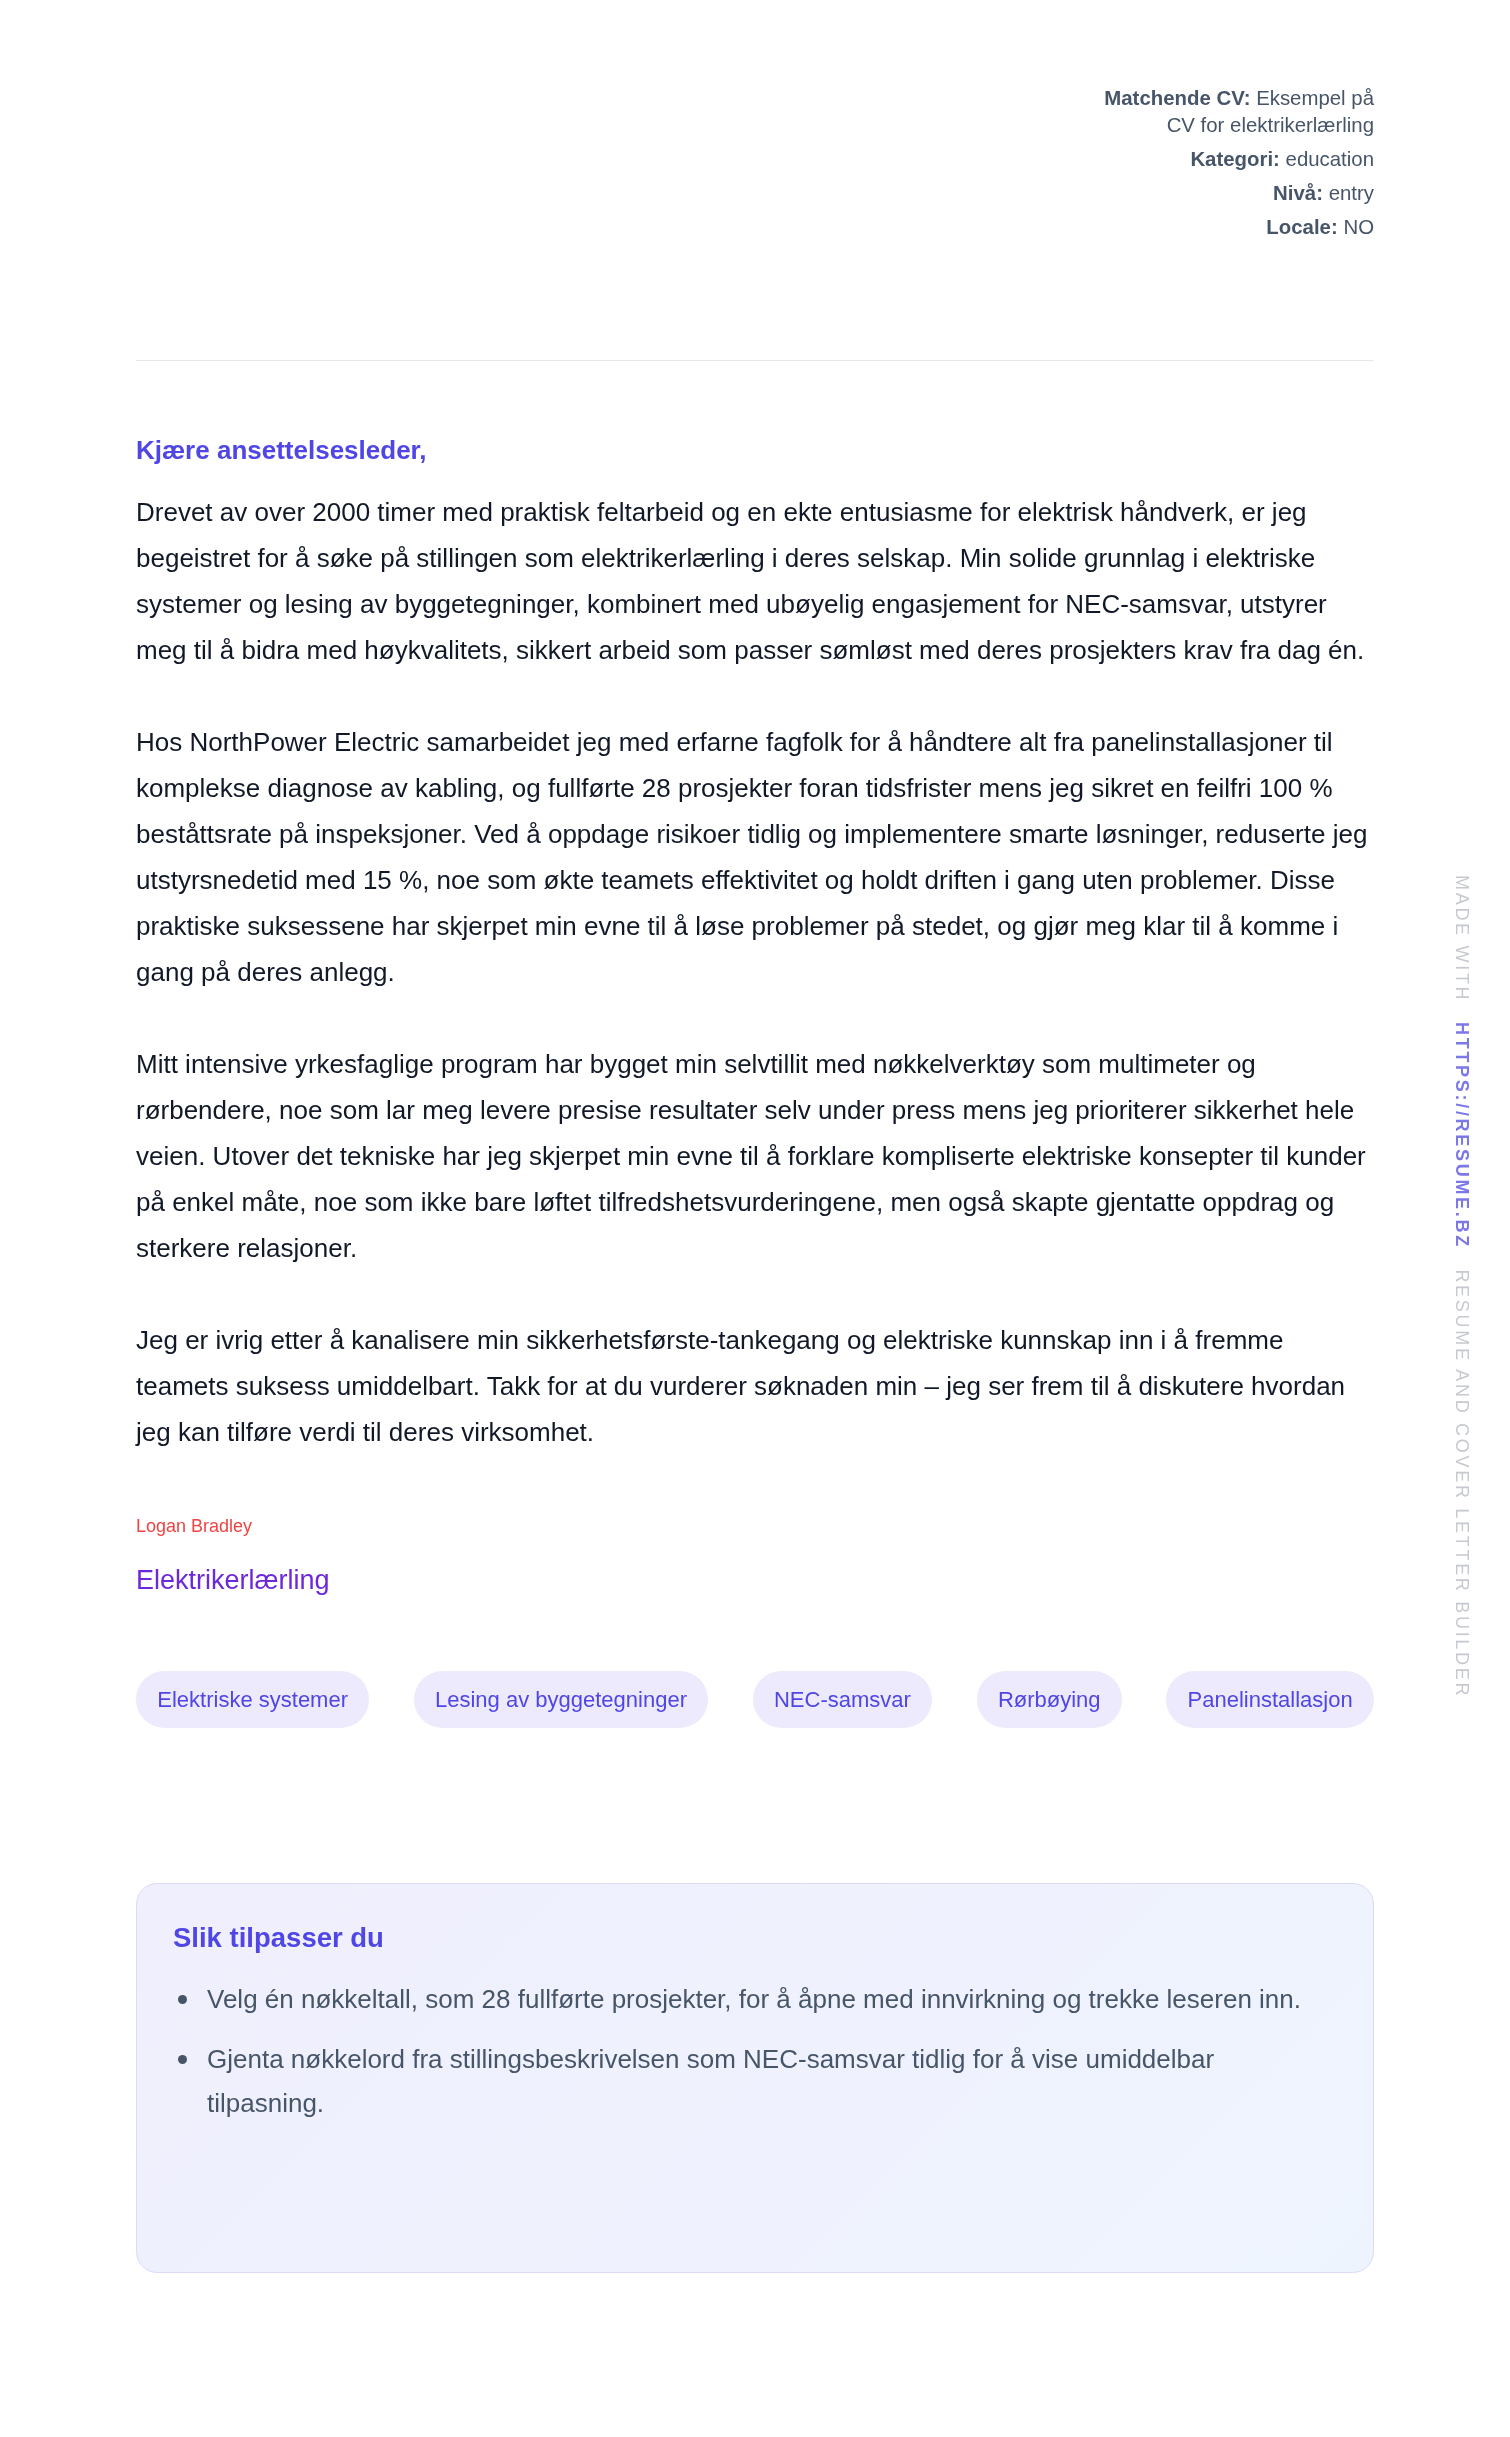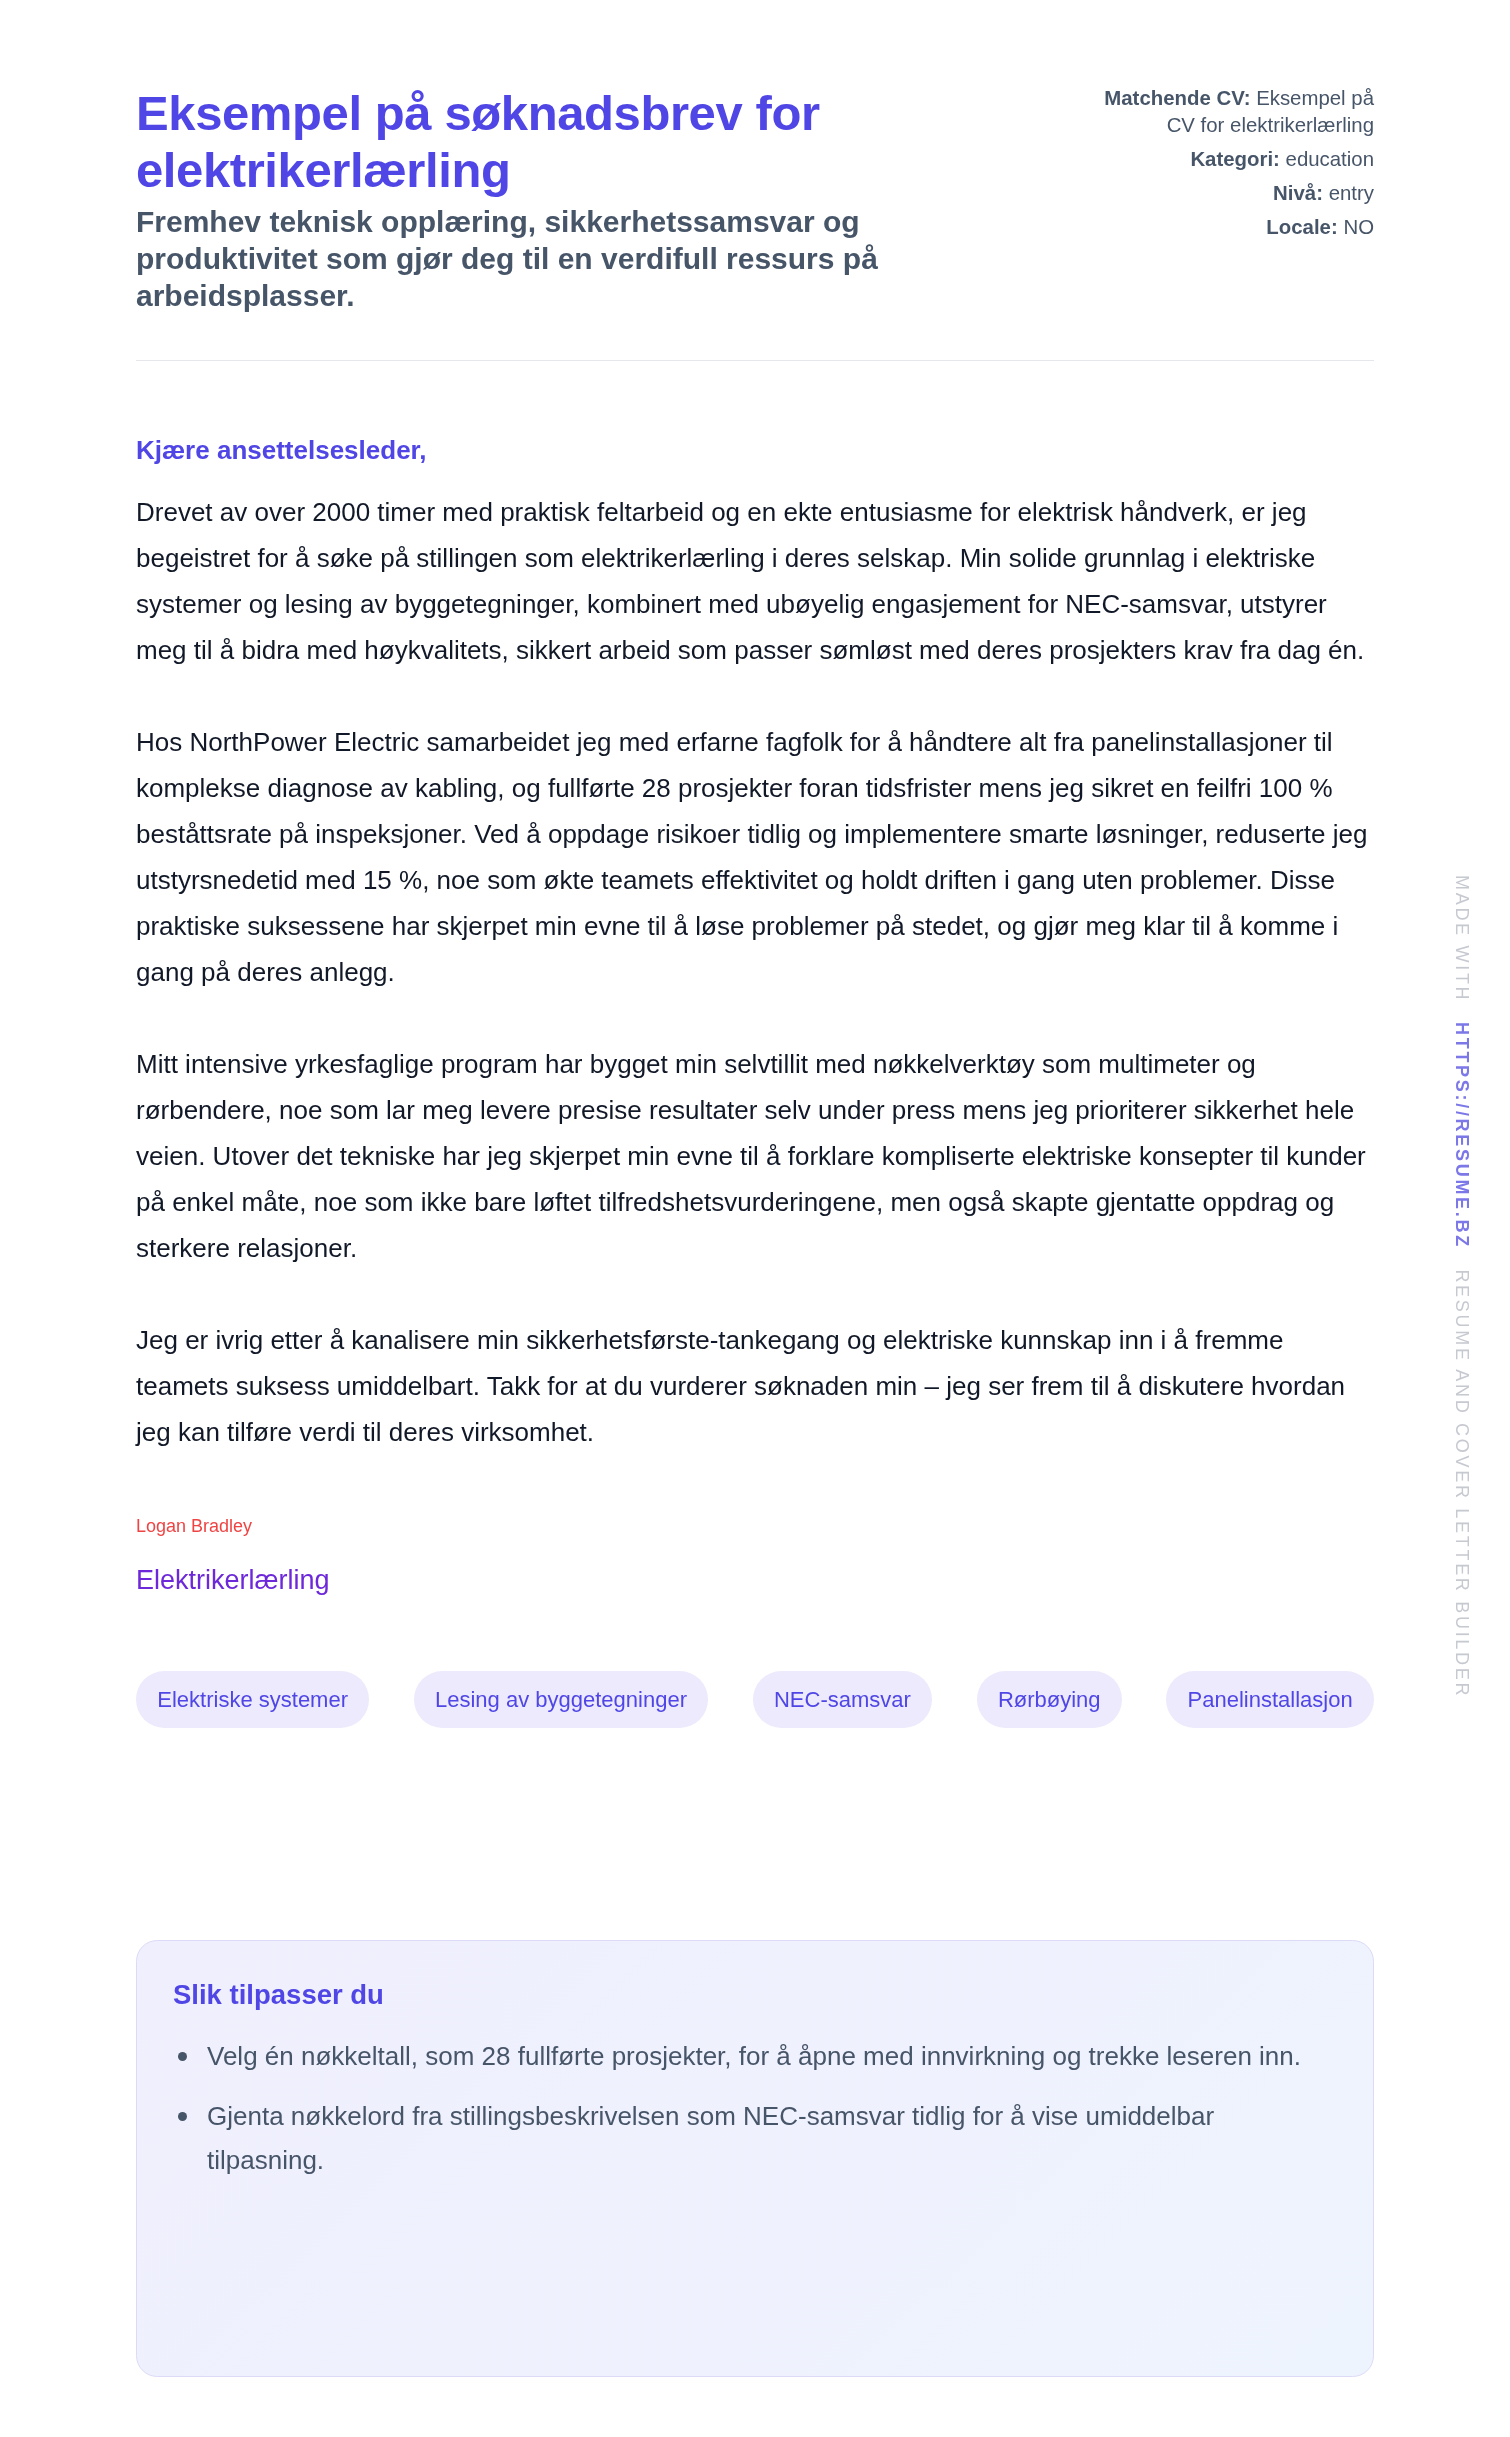--- a/index.html
+++ b/index.html
@@ -104,23 +104,23 @@
       color: #4f46e5;
       font-size: 22px;
       font-weight: 400;
       white-space: nowrap;
     }
 
     
     .tips {
       position: absolute;
       left: 0;
-      top: 1940px;
+      top: 1883px;
       width: 1238px;
-      height: 437px;
+      height: 390px;
       border: 1.8px solid #dcdaf7;
       border-radius: 21.3px;
       background: linear-gradient(135deg, #f0effd 0%, #eef4fe 100%);
       padding: 36px 36px 0 36px;
     }
     .tips-title {
       font-size: 27.5px;
       line-height: 36px;
       font-weight: 700;
       color: #4f46e5;
@@ -165,24 +165,20 @@
       font-weight: 700;
       margin: 12.4px 0;
     }
   </style>
 </head>
 <body>
 
 <div class="page">
 
   <header class="header">
-    <div class="header-left">
-      <h1 class="doc-title">Eksempel på søknadsbrev for elektrikerlærling</h1>
-      <p class="doc-subtitle">Fremhev teknisk opplæring, sikkerhetssamsvar og produktivitet som gjør deg til en verdifull ressurs på arbeidsplasser.</p>
-    </div>
 
     <div class="meta">
       <div class="meta-item">
         <span class="meta-label">Matchende CV:</span>
         <span>Eksempel på CV for elektrikerlærling</span>
       </div>
       <div class="meta-item">
         <span class="meta-label">Kategori:</span>
         <span>education</span>
       </div>

